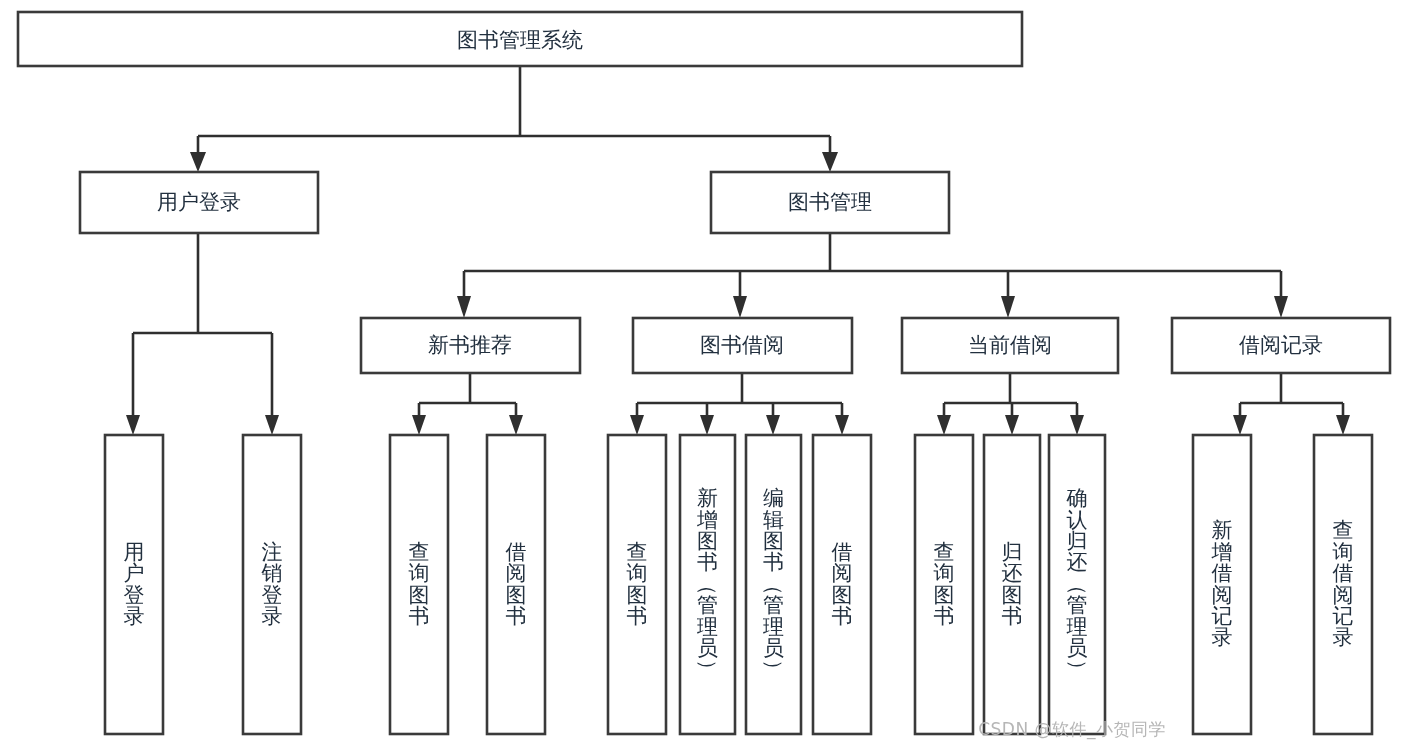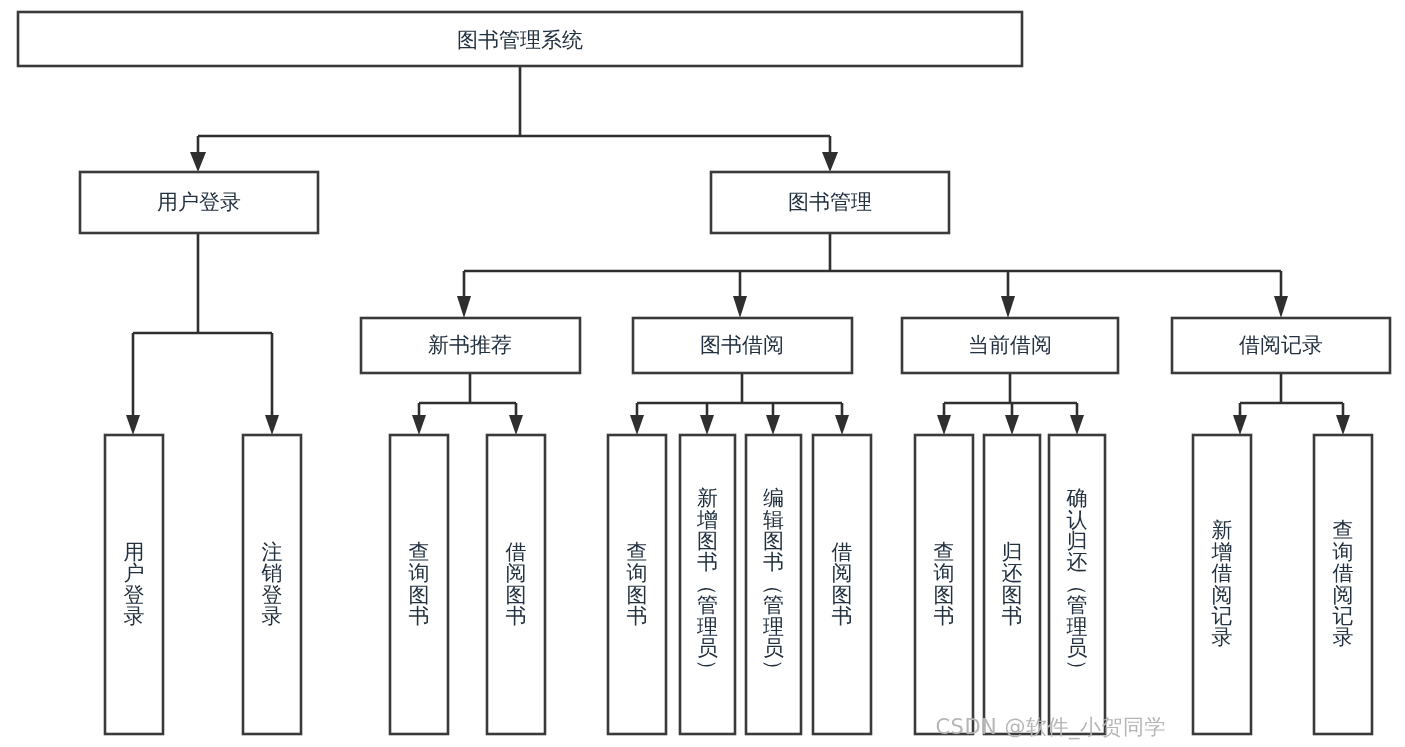--- a/index.html
+++ b/index.html
@@ -66,21 +66,21 @@
   }
   .vlabel span {
     display: block;
     text-align: center;
   }
   .watermark {
     position: absolute;
     right: 8px;
     bottom: 6px;
     font-family: "DejaVu Sans", "Liberation Sans", sans-serif;
-    font-size: 21px;
+    font-size: 17px;
     color: #b6b6b6;
     letter-spacing: 0.5px;
     white-space: nowrap;
   }
 </style>
 </head>
 <body>
 
 <div id="diagram-root">
 

